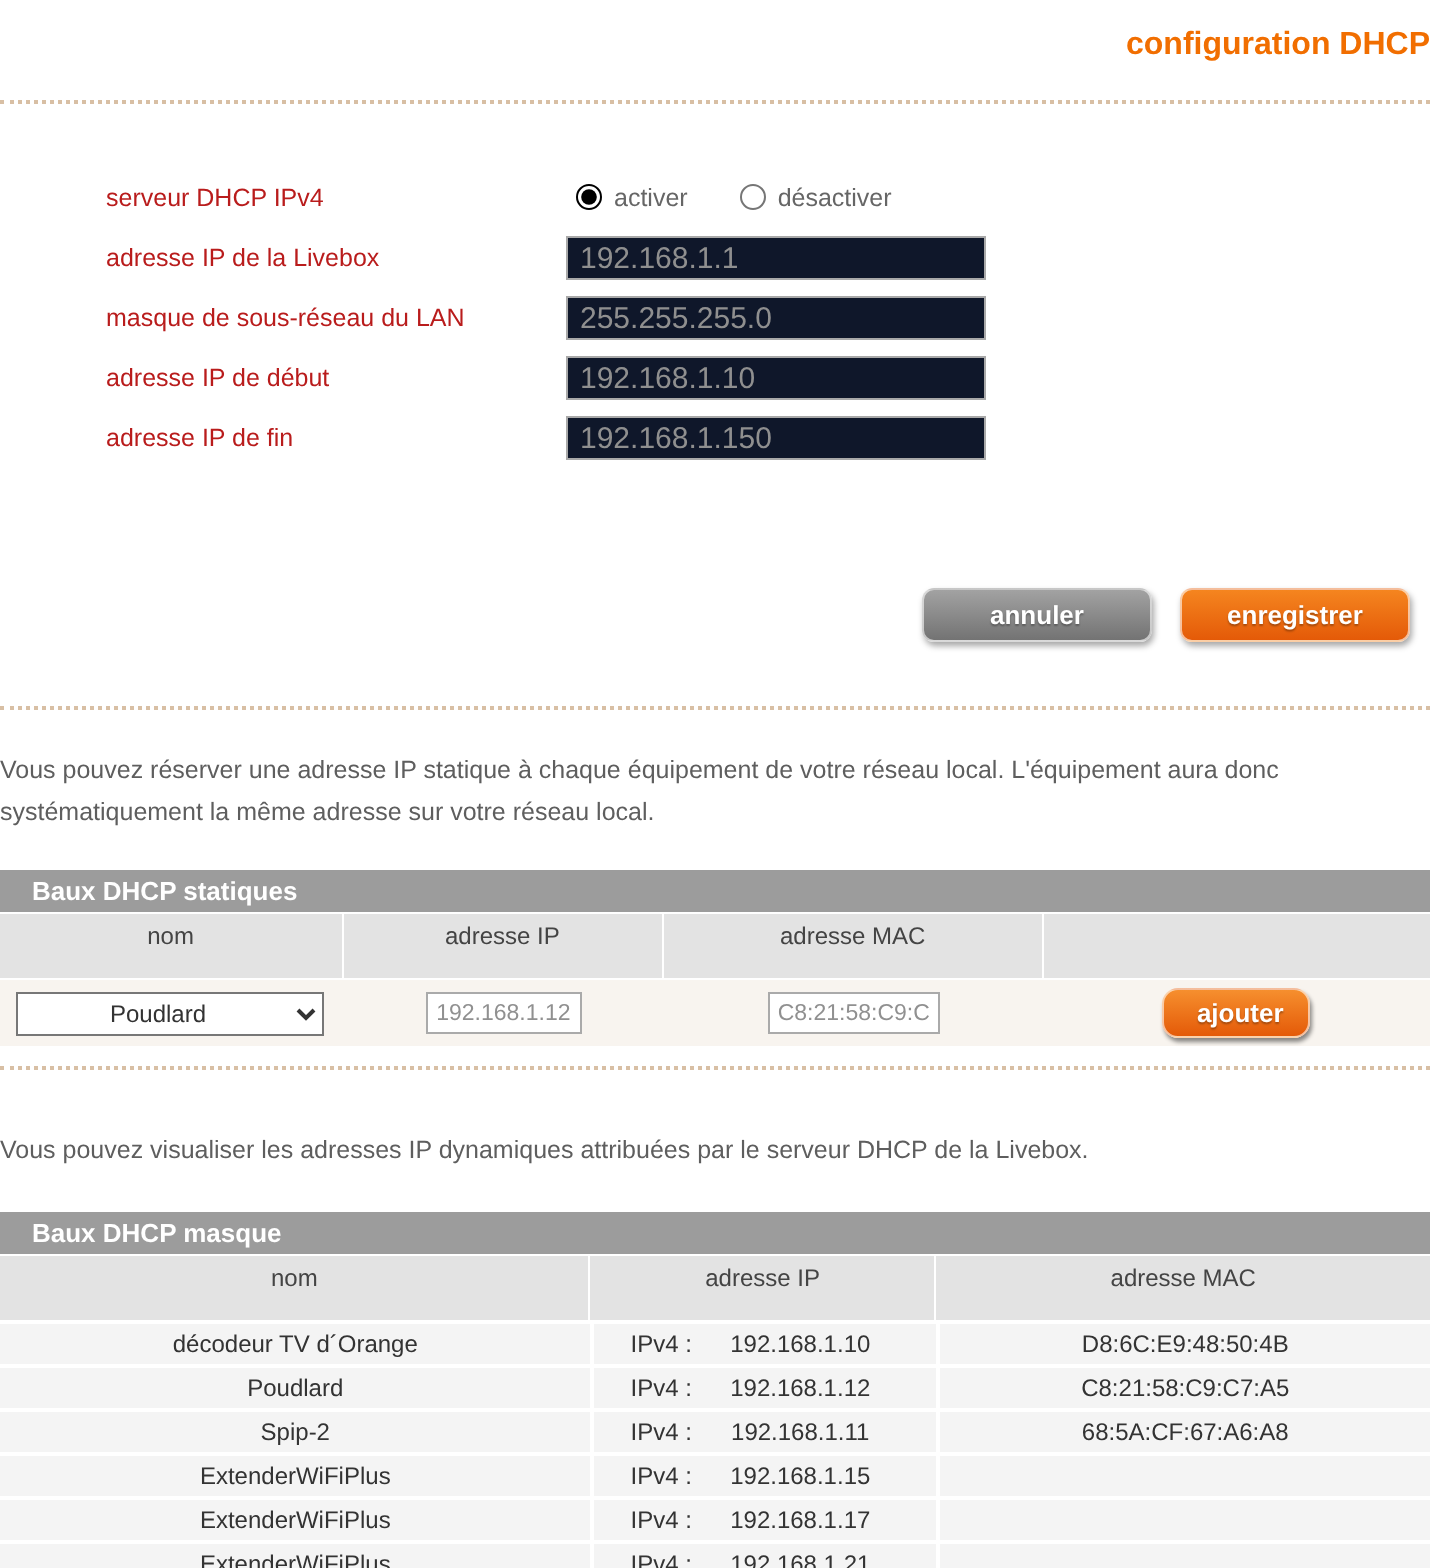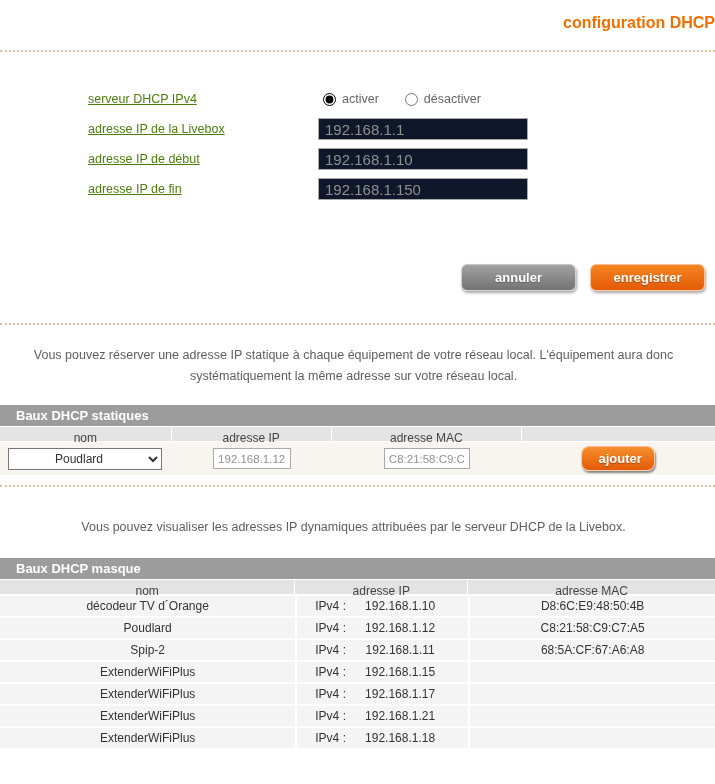--- a/index.html
+++ b/index.html
@@ -15,23 +15,23 @@
     font-size: 16px; font-weight: bold; color: #f16e00; text-align: right;
   }
   .dotted-sep { border-top: 2px dotted #d8bfa4; height: 0; }
   .sep-1 { margin-top: 18px; }
   .sep-2 { margin-top: 32px; }
   .sep-3 { margin-top: 10px; }
 
   
   .dhcp-form { margin-top: 32px; }
   .form-row { display: flex; align-items: center; height: 30px; }
-  .form-label { margin-left: 88px; width: 230px; font-size: 12.5px; color: #4d7c0f; text-decoration: underline; }
+  .form-label { margin-left: 53px; width: 230px; font-size: 12.5px; color: #b91c1c; }
   .radio-group { display: flex; align-items: center; margin-left: 5px; gap: 26px; }
-  .radio-opt { display: flex; align-items: center; gap: 6px; font-size: 12.5px; color: #666; }
+  .radio-opt { display: flex; align-items: flex-start; gap: 6px; font-size: 12.5px; color: #666; }
   .radio-opt input { accent-color: #000; width: 13px; height: 13px; margin: 0; }
   .text-input {
     width: 210px; height: 22px; padding: 3px 6px;
     border: 1px solid #a9a9a9; background: #0f172a;
     color: #8f8f8f; font-size: 15px;
     font-family: "Liberation Sans", sans-serif;
   }
 
   
   .main-buttons {
@@ -49,31 +49,31 @@
   }
   .btn-gray   { background: linear-gradient(#a2a2a2, #737373); }
   .btn-orange { background: linear-gradient(#f5851f, #e45a08); }
   .btn-add {
     width: 74px; padding: 4px 16px; border-radius: 8px; font-size: 13px;
     background: linear-gradient(#f68f2e, #e45a08);
     box-shadow: 1px 2px 2px rgba(0,0,0,0.45);
   }
 
   
-  .intro-text { margin: 20px 8px 0 0; font-size: 12.5px; color: #5e5e5e; line-height: 21px; text-align: center; }
+  .intro-text { margin: 20px 8px 0 0; font-size: 12.5px; color: #5e5e5e; line-height: 21px; }
   .intro-text-2 { margin-top: 30px; }
 
   
   .lease-table { margin-top: 18px; width: 715px; }
   .valid-table { margin-top: 20px; }
   .tbl-title {
     height: 21px; line-height: 21px; padding-left: 16px;
     background: #9c9c9c; color: #fff; font-weight: bold; font-size: 13px;
   }
-  .tbl-head { display: flex; background: #e3e3e3; height: 14px; margin-top: 1px; }
+  .tbl-head { display: flex; background: #e3e3e3; height: 32px; margin-top: 1px; }
   .tbl-head .hcell {
     line-height: 22px; text-align: center;
     font-size: 12px; color: #444; border-right: 1px solid #fff;
   }
   .tbl-head .hcell:last-child { border-right: none; }
 
   
   .s-c1 { width: 24%; } .s-c2 { width: 22.4%; } .s-c3 { width: 26.6%; } .s-c4 { width: 27%; }
   .static-row { display: flex; align-items: center; height: 33px; background: #f8f4ef; margin-top: 1px; }
   .static-cell { display: flex; justify-content: center; align-items: center; }
@@ -124,20 +124,24 @@
         <span>désactiver</span>
       </label>
     </div>
   </div>
 
   <div class="form-row">
     <div class="form-label">adresse IP de la Livebox</div>
     <input class="text-input" type="text" value="192.168.1.1" style="">
   </div>
 
+  <div class="form-row">
+    <div class="form-label">masque de sous-réseau du LAN</div>
+    <input class="text-input" type="text" value="255.255.255.0" style="">
+  </div>
 
   <div class="form-row">
     <div class="form-label">adresse IP de début</div>
     <input class="text-input" type="text" value="192.168.1.10" style="">
   </div>
 
   <div class="form-row">
     <div class="form-label">adresse IP de fin</div>
     <input class="text-input" type="text" value="192.168.1.150" style="">
   </div>

